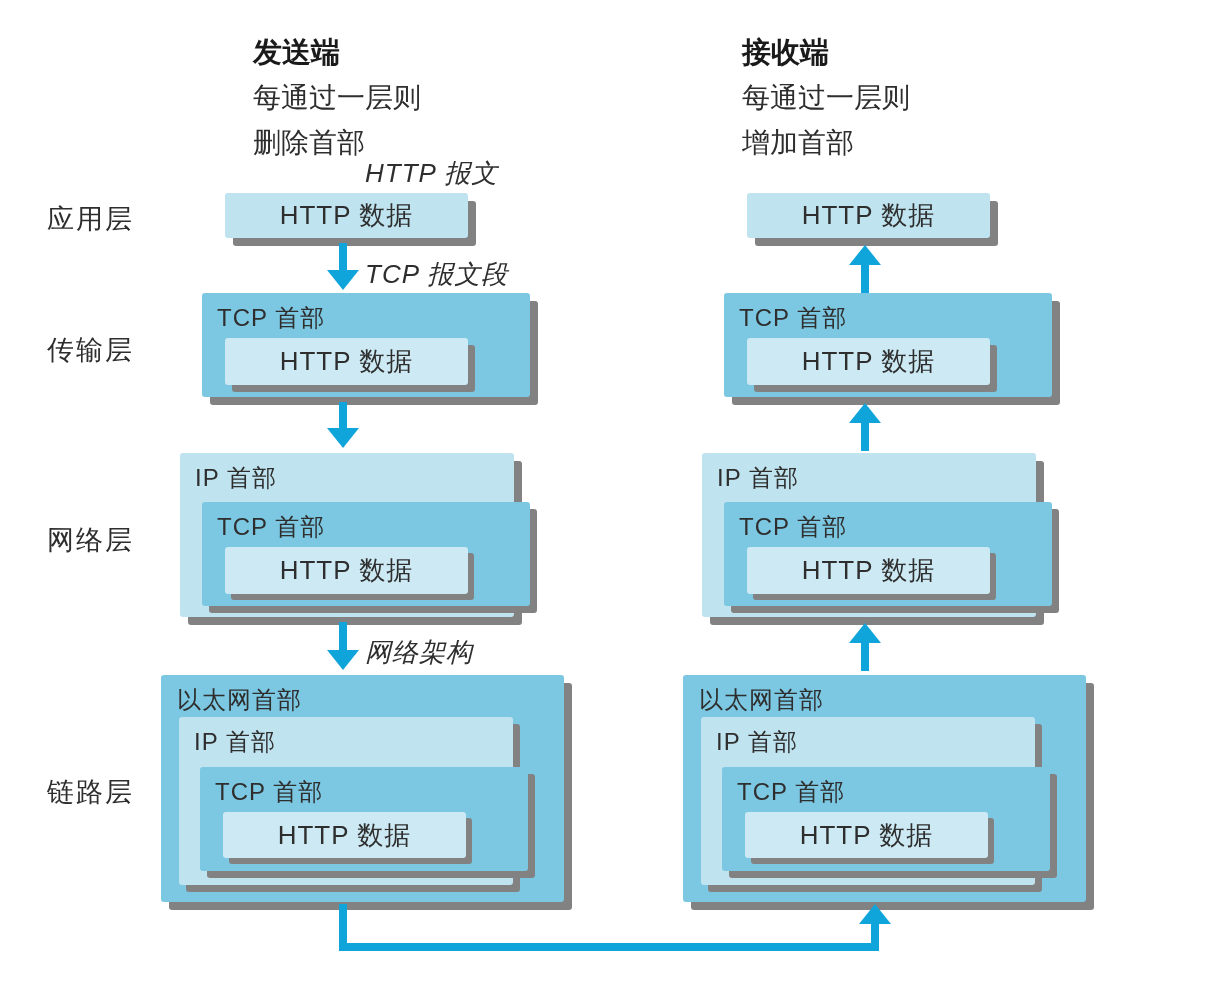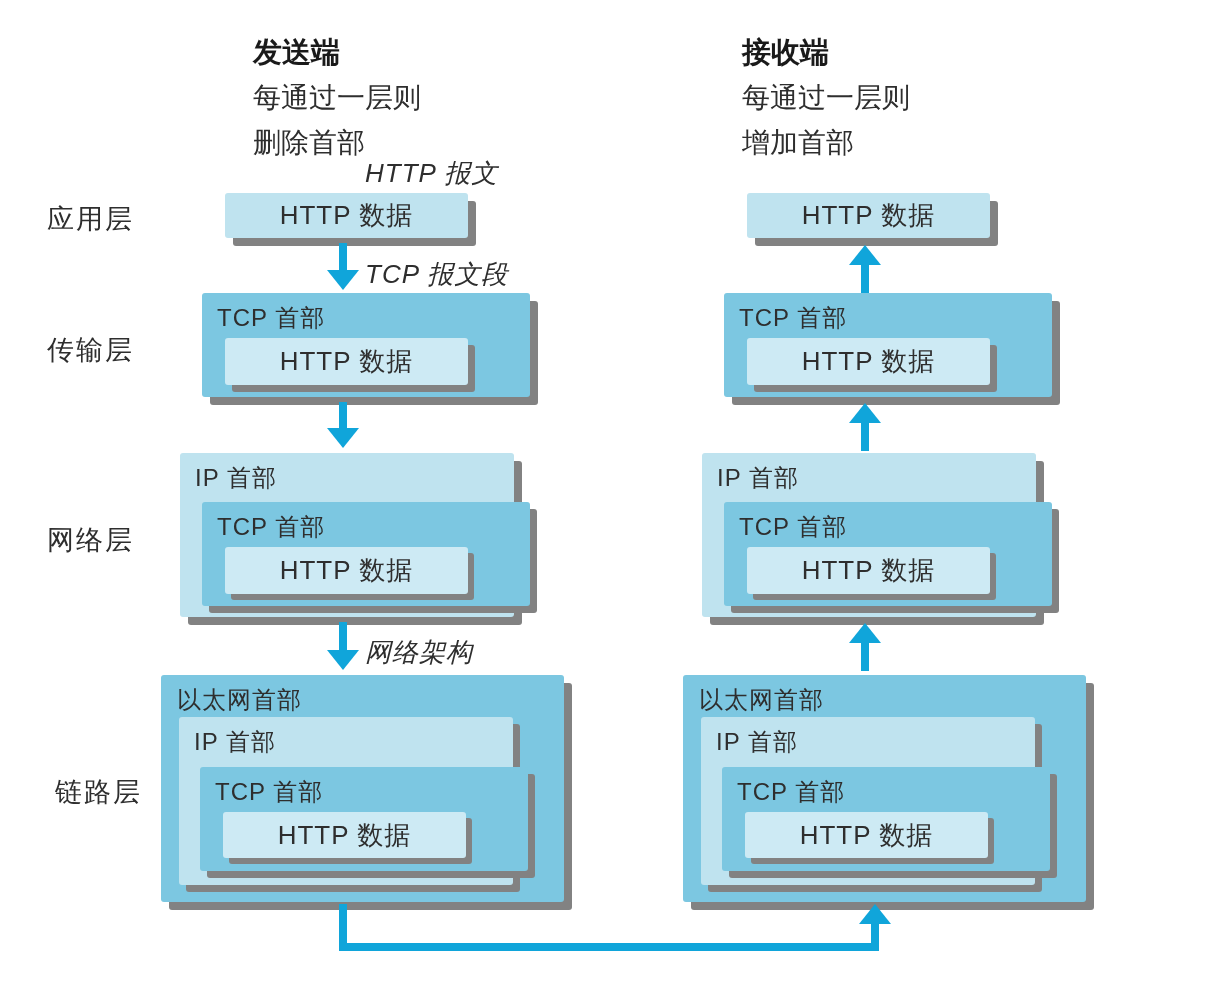--- a/index.html
+++ b/index.html
@@ -51,21 +51,21 @@
   </div>
   <div class="heading" style="left:742px;">
     <div class="t">接收端</div>
     <div>每通过一层则</div>
     <div>增加首部</div>
   </div>
 
   <div class="layer-label" style="top:201px;">应用层</div>
   <div class="layer-label" style="top:332px;">传输层</div>
   <div class="layer-label" style="top:522px;">网络层</div>
-  <div class="layer-label" style="top:774px;margin-left:8px;">链路层</div>
+  <div class="layer-label" style="top:774px;">链路层</div>
 
   <div class="flow-label" style="left:365px;top:156px;">HTTP 报文</div>
   <div class="flow-label" style="left:365px;top:257px;text-align:center;">TCP 报文段</div>
   <div class="flow-label" style="left:365px;top:417px;margin-top:34px;">IP 数据包</div>
   <div class="flow-label" style="left:365px;top:635px;">网络架构</div>
 
   <div class="box b-light" style="left:225px;top:193px;width:243px;height:45px;">
     <div class="data-label">HTTP 数据</div>
   </div>
 

